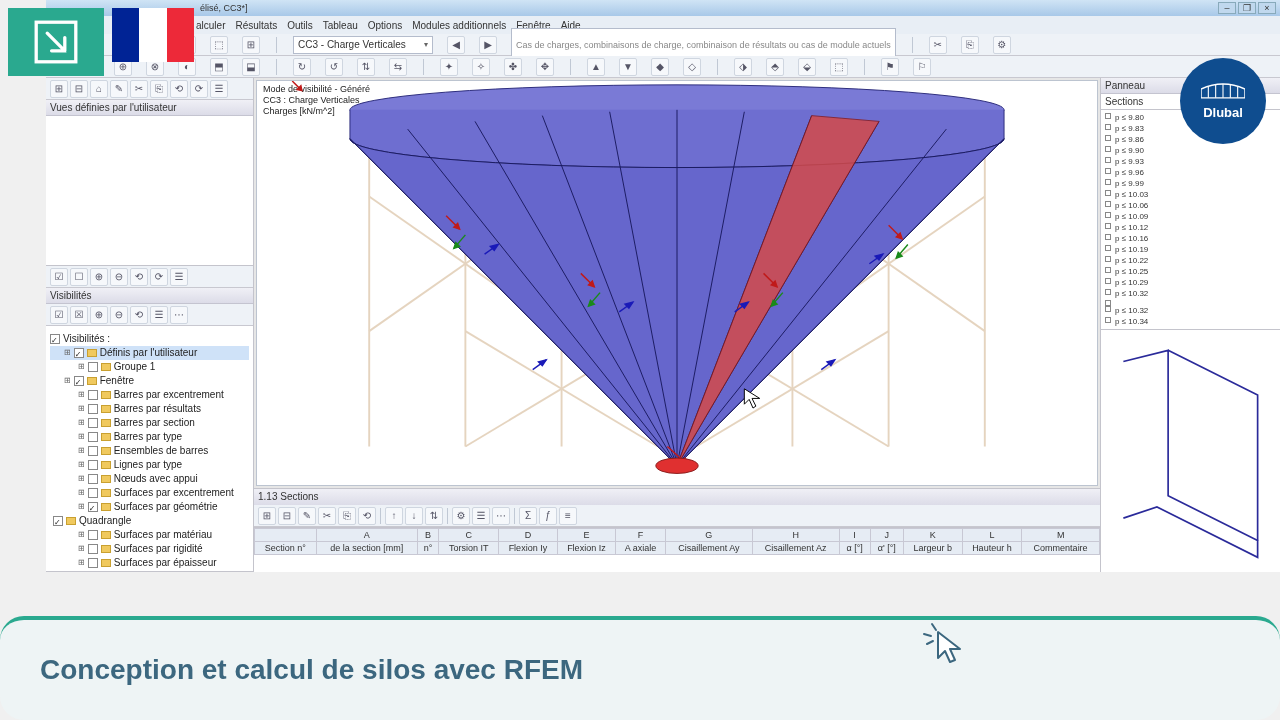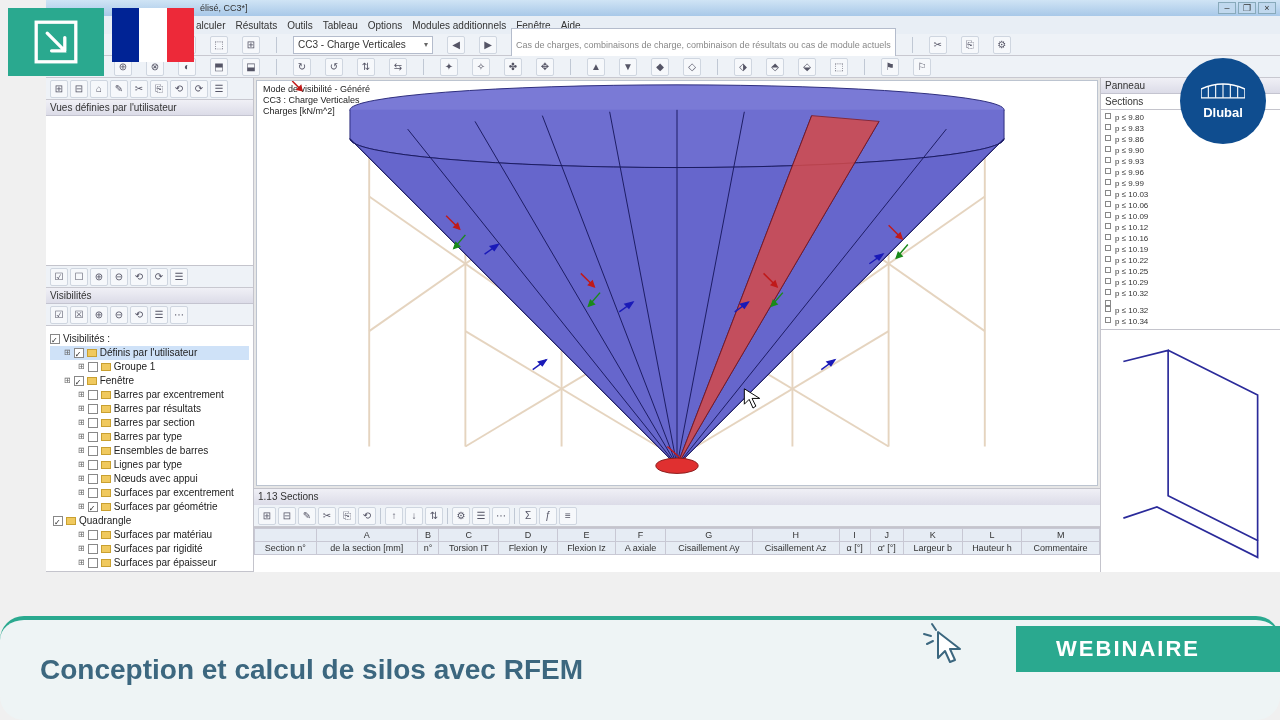--- a/index.html
+++ b/index.html
@@ -594,14 +594,13 @@
 <div class="footer-band">
   <div class="footer-title">Conception et calcul de silos avec RFEM</div>
   <svg class="footer-click" viewBox="0 0 50 50">
     <g stroke="#3c677f" stroke-width="2" fill="none" stroke-linecap="round">
       <line x1="12" y1="6" x2="16" y2="12"></line>
       <line x1="4" y1="16" x2="11" y2="18"></line>
       <line x1="7" y1="26" x2="13" y2="23"></line>
     </g>
     <path d="M18 14 L18 40 L25 33 L30 44 L35 42 L30 31 L40 31 Z" fill="#fff" stroke="#3c677f" stroke-width="2" stroke-linejoin="round"></path>
   </svg>
-  <div class="footer-webinar">WEBINAIRE</div>
 </div>
 
 </body></html>

